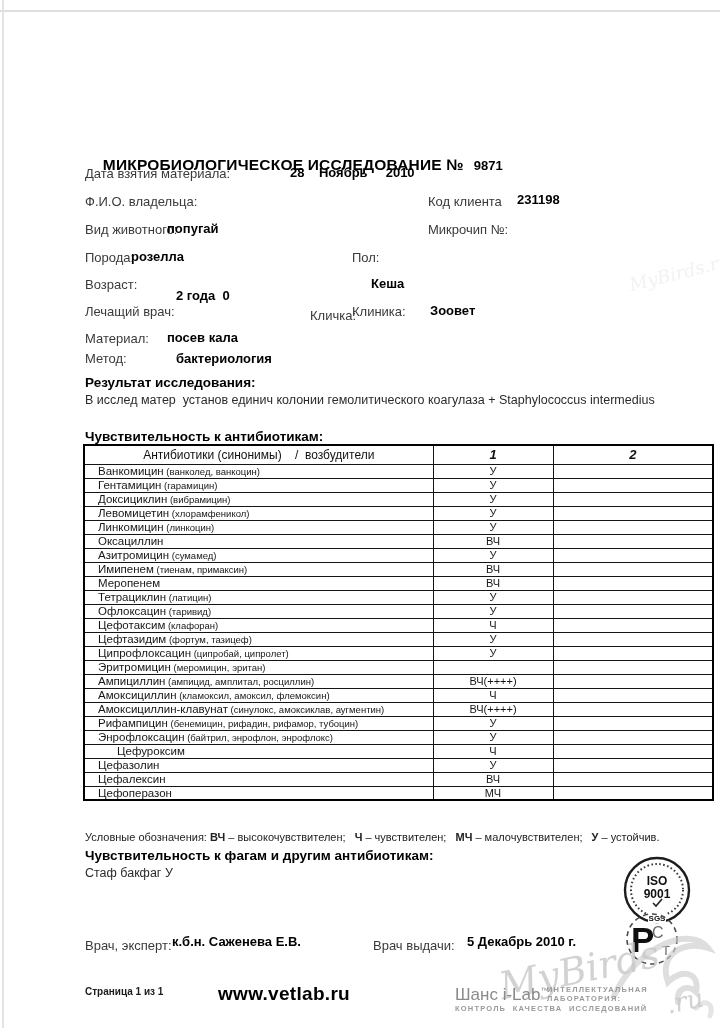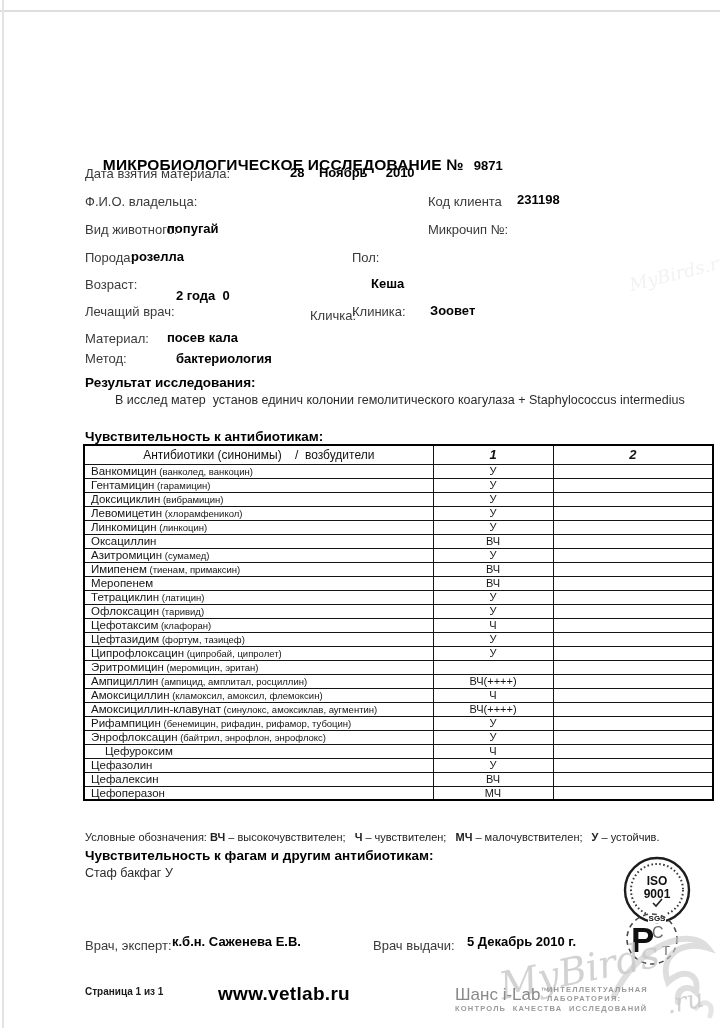--- a/index.html
+++ b/index.html
@@ -19,22 +19,22 @@
   
   .scan-top  { position:absolute; left:0; top:10px; width:720px; height:2px; background:#dedede; }
   .scan-left { position:absolute; left:2px; top:0; width:2px; height:1028px; background:#e3e3e3; }
 
   
   table.abx { position:absolute; left:83px; top:444px; width:629px; border-collapse:collapse; table-layout:fixed; border:2px solid #000; }
   table.abx th, table.abx td { border:1px solid #141414; overflow:hidden; }
   table.abx thead th { height:19px; font-weight:normal; font-size:12px; color:#111; text-align:center; vertical-align:middle; white-space:pre; }
   table.abx thead th.num { font-weight:bold; font-style:italic; font-size:13px; }
   table.abx td { height:14px; vertical-align:middle; }
-  td.name { padding-left:6px; font-size:11.5px; color:#161616; white-space:nowrap; }
-  td.name.indent { padding-left:20px; }
+  td.name { padding-left:13px; font-size:11.5px; color:#161616; white-space:nowrap; }
+  td.name.indent { padding-left:32px; }
   td.name .syn { font-size:9.5px; }
   td.v { text-align:center; font-size:11px; color:#161616; }
 
   
   .legend { position:absolute; left:85px; top:831px; width:628px; font-size:11px; color:#222; white-space:nowrap; }
   .legend b { font-size:11px; }
   .legend .lg-item { margin-right:6px; }
 
   
   .page-num { font-size:10px; font-weight:bold; color:#1c1c1c; }
@@ -88,21 +88,21 @@
   <span class="abs lbl" style="left:85px;  top:304px;">Лечащий врач:</span>
   <span class="abs lbl" style="left:352px; top:304px;">Клиника:</span>
   <span class="abs val" style="left:430px; top:303px;">Зоовет</span>
 
   <span class="abs lbl" style="left:85px;  top:331px;">Материал:</span>
   <span class="abs val" style="left:167px; top:330px;">посев кала</span>
   <span class="abs lbl" style="left:85px;  top:351px;">Метод:</span>
   <span class="abs val" style="left:176px; top:351px;">бактериология</span>
 
   <span class="abs h" style="left:85px; top:375px;">Результат исследования:</span>
-  <span class="abs body-sm" style="left:85px; top:393px;margin-left:30px;">В исслед матер  установ единич колонии гемолитического коагулаза + Staphylococcus intermedius</span>
+  <span class="abs body-sm" style="left:85px; top:393px;">В исслед матер  установ единич колонии гемолитического коагулаза + Staphylococcus intermedius</span>
 
   <span class="abs h" style="left:85px; top:429px;">Чувствительность к антибиотикам:</span>
 
   <table class="abx">
     <colgroup>
         <col style="width:349px">
         <col style="width:120px">
         <col style="width:160px">
       </colgroup>
     <thead>

